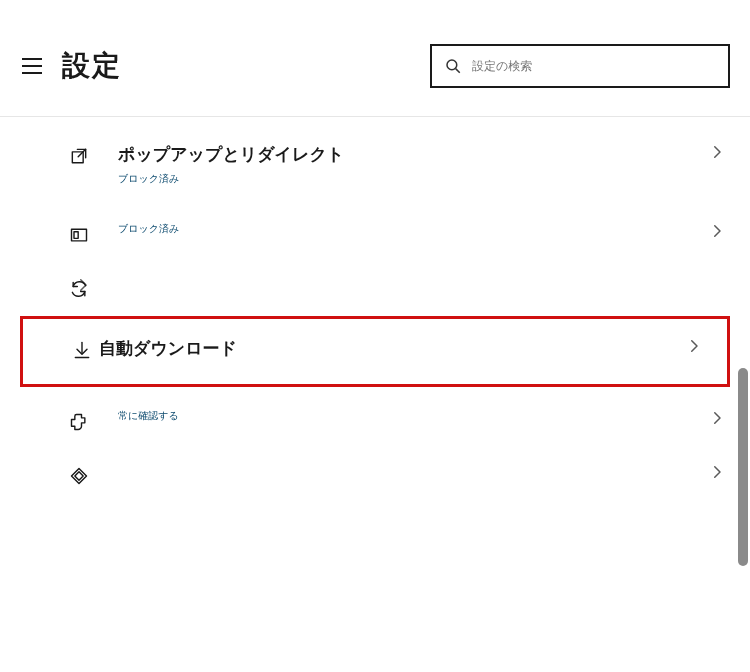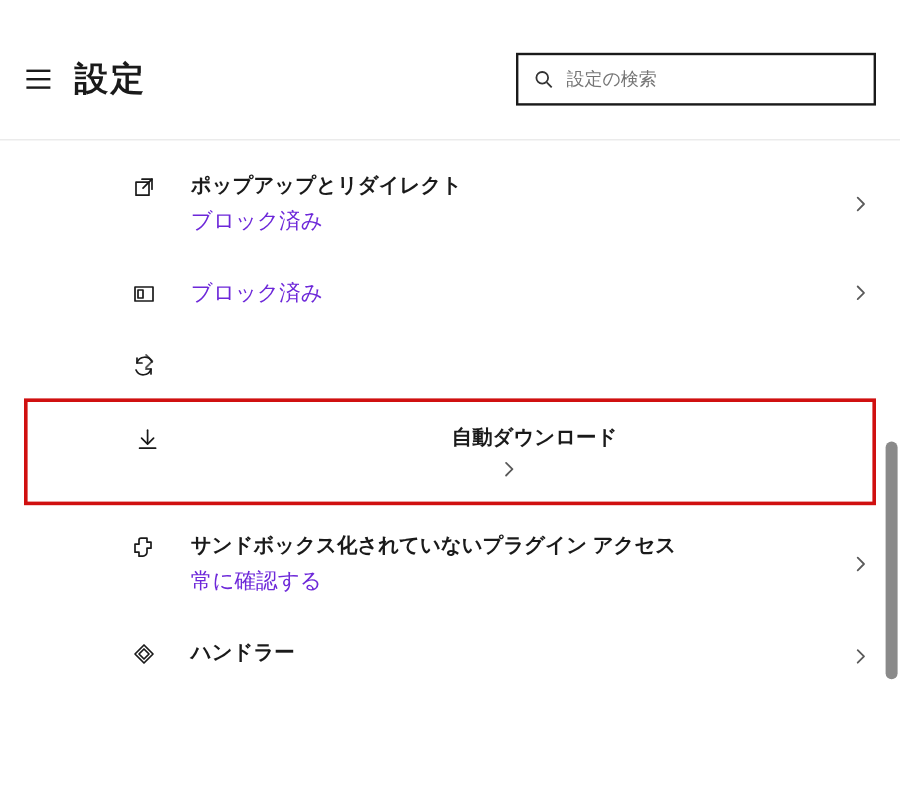--- a/index.html
+++ b/index.html
@@ -46,35 +46,33 @@
       align-items: center;
       border: 2px solid #1a1a1a;
       height: 44px;
       padding: 0 12px;
       gap: 10px;
     }
     .search-icon-svg { flex-shrink: 0; }
     .search-input {
       border: none;
       outline: none;
-      font-size: 15px;
+      font-size: 12px;
       width: 100%;
       color: #777;
       font-family: inherit;
     }
     .content {
       padding: 8px 0 0 0;
     }
     .setting-row {
       display: flex;
-      align-items: center;
       padding: 18px 24px 18px 66px;
       position: relative;
       cursor: pointer;
-      margin-left: 41px;
     }
     .setting-row .row-icon {
       position: absolute;
       left: 68px;
       top: 20px;
       width: 22px;
       height: 22px;
       display: flex;
       align-items: center;
       justify-content: center;
@@ -83,36 +81,35 @@
       padding-left: 52px;
       flex: 1;
     }
     .row-title {
       font-size: 17px;
       font-weight: 600;
       color: #1a1a1a;
       margin-bottom: 6px;
     }
     .row-desc {
-      font-size: 18px;
-      color: #6d28d9;
+      font-size: 10px;
+      color: #0c4a6e;
     }
     .chevron {
       color: #5a5a5a;
       flex-shrink: 0;
       margin-left: 8px;
     }
     .highlight-box {
       border: 3px solid #d01010;
       margin: 4px 20px;
       padding: 0;
     }
     .highlight-box .setting-row {
-      padding-left: 72px;
-      flex-direction: column;
+      padding-left: 24px;
     }
     .highlight-box .setting-row .row-icon {
       left: 48px;
     }
     .scrollbar {
       position: absolute;
       right: 2px;
       top: 368px;
       width: 10px;
       height: 198px;
@@ -200,36 +197,34 @@
         </svg>
   </div>
     </div>
     <div class="setting-row">
     <div class="row-icon">
         <svg width="20" height="20" viewBox="0 0 24 24" fill="none" stroke="#1a1a1a" stroke-width="1.7" stroke-linecap="round" stroke-linejoin="round">
           <path d="M9 3h6v4h4v6h-4v4c0 2-2 4-4 4H7v-4H3V9h4V5c0-1 1-2 2-2z"></path>
         </svg>
       </div>
     <div class="row-body">
-      <div class="row-title">サンドボックス化されていないプラグイン アクセス</div>
       <div class="row-desc">常に確認する</div>
     </div>
     <svg class="chevron" width="18" height="18" viewBox="0 0 24 24" fill="none" stroke="#5a5a5a" stroke-width="2" stroke-linecap="round" stroke-linejoin="round">
         <polyline points="9,5 16,12 9,19"></polyline>
       </svg>
   </div>
     <div class="setting-row">
     <div class="row-icon">
         <svg width="20" height="20" viewBox="0 0 24 24" fill="none" stroke="#1a1a1a" stroke-width="1.7" stroke-linecap="round" stroke-linejoin="round">
           <polygon points="12,3 21,12 12,21 3,12"></polygon>
           <polygon points="12,7 17,12 12,17 7,12"></polygon>
         </svg>
       </div>
     <div class="row-body">
-      <div class="row-title">ハンドラー</div>
     </div>
     <svg class="chevron" width="18" height="18" viewBox="0 0 24 24" fill="none" stroke="#5a5a5a" stroke-width="2" stroke-linecap="round" stroke-linejoin="round">
         <polyline points="9,5 16,12 9,19"></polyline>
       </svg>
   </div>
   </div>
 
 <div class="scrollbar"></div>
 
 </body></html>

